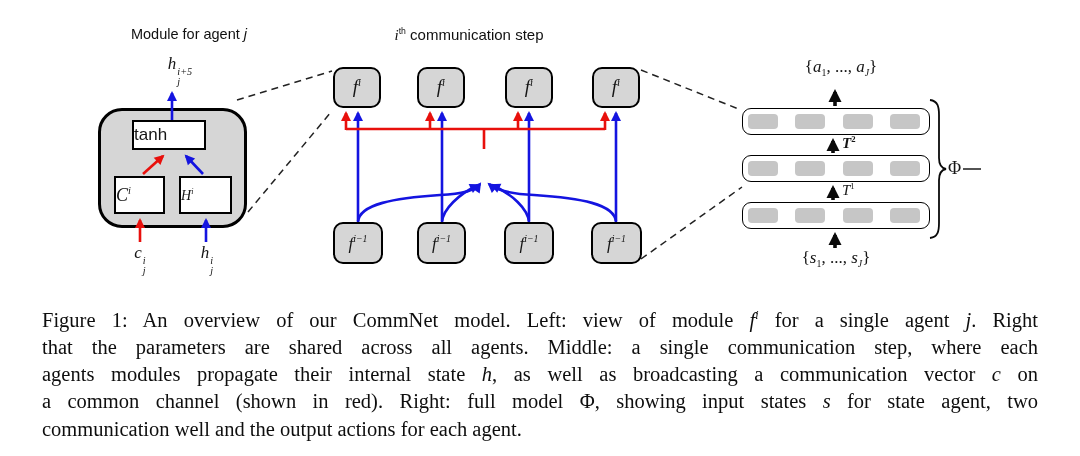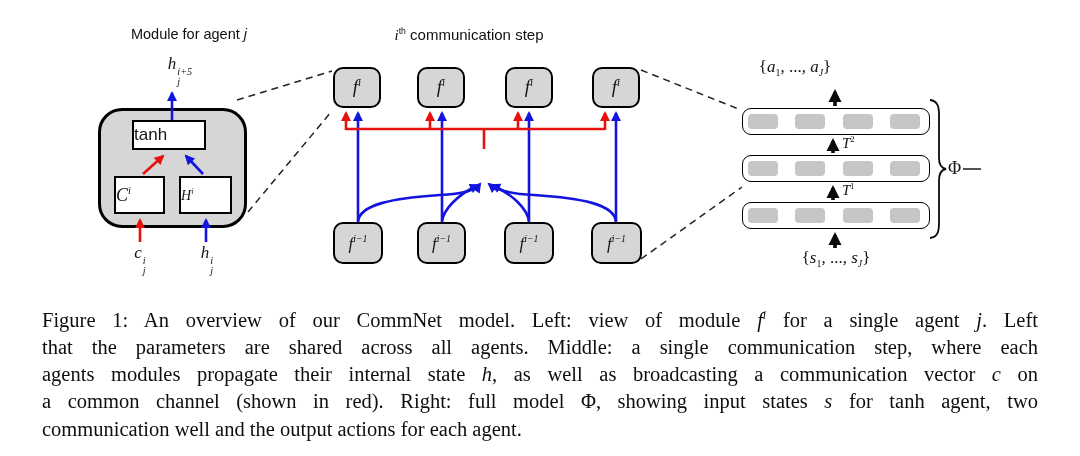--- a/index.html
+++ b/index.html
@@ -152,46 +152,46 @@
   <div class="gbox math" style="left:417px;top:222px;width:49px;height:42px;font-size:17px;">
       <span><span class="it">f</span><sup class="it">i−1</sup></span>
     </div>
   <div class="gbox math" style="left:504px;top:222px;width:50px;height:42px;font-size:17px;">
       <span><span class="it">f</span><sup class="it">i−1</sup></span>
     </div>
   <div class="gbox math" style="left:591px;top:222px;width:51px;height:42px;font-size:17px;">
       <span><span class="it">f</span><sup class="it">i−1</sup></span>
     </div>
 
-  <div class="mlabel math" style="left:734px;top:57px;width:122px;font-size:17px;font-family:Liberation Serif, serif;"><span>{</span><span class="it">a</span><sub>1</sub><span>, ..., </span><span class="it">a</span><sub class="it">J</sub><span>}</span></div>
+  <div class="mlabel math" style="left:780px;top:57px;width:122px;font-size:17px;font-family:Liberation Serif, serif;"><span>{</span><span class="it">a</span><sub>1</sub><span>, ..., </span><span class="it">a</span><sub class="it">J</sub><span>}</span></div>
 
   <div class="row" style="top:108px;">
     <div class="chip" style="left:5px;"></div>
     <div class="chip" style="left:52px;"></div>
     <div class="chip" style="left:100px;"></div>
     <div class="chip" style="left:147px;"></div>
   </div>
-  <div class="mlabel math" style="left:842px;top:134px;font-size:15px;"><span class="it">T</span><sup>2</sup></div>
+  <div class="mlabel math" style="left:842px;top:134px;font-size:15px;font-weight:bold;"><span class="it">T</span><sup>2</sup></div>
   <div class="row" style="top:155px;">
     <div class="chip" style="left:5px;"></div>
     <div class="chip" style="left:52px;"></div>
     <div class="chip" style="left:100px;"></div>
     <div class="chip" style="left:147px;"></div>
   </div>
   <div class="mlabel math" style="left:842px;top:181px;font-size:15px;"><span class="it">T</span><sup>1</sup></div>
   <div class="row" style="top:202px;">
     <div class="chip" style="left:5px;"></div>
     <div class="chip" style="left:52px;"></div>
     <div class="chip" style="left:100px;"></div>
     <div class="chip" style="left:147px;"></div>
   </div>
   <div class="mlabel math" style="left:770px;top:248px;width:132px;font-size:17px;"><span>{</span><span class="it">s</span><sub>1</sub><span>, ..., </span><span class="it">s</span><sub class="it">J</sub><span>}</span></div>
   <div class="mlabel math" style="left:948px;top:158px;font-size:18px;">Φ</div>
 
   <div class="caption">
-    <div class="cap-line"><span>Figure 1: An overview of our CommNet model. Left: view of module </span><span class="it">f</span><sup class="it">i</sup><span> for a single agent </span><span class="it">j</span><span>. Left</span></div>
+    <div class="cap-line"><span>Figure 1: An overview of our CommNet model. Left: view of module </span><span class="it">f</span><sup class="it">i</sup><span> for a single agent </span><span class="it">j</span><span>. Right</span></div>
     <div class="cap-line"><span>that the parameters are shared across all agents. Middle: a single communication step, where each</span></div>
     <div class="cap-line"><span>agents modules propagate their internal state </span><span class="it">h</span><span>, as well as broadcasting a communication vector </span><span class="it">c</span><span> on</span></div>
-    <div class="cap-line"><span>a common channel (shown in red). Right: full model </span><span>Φ</span><span>, showing input states </span><span class="it">s</span><span> for tanh agent, two</span></div>
+    <div class="cap-line"><span>a common channel (shown in red). Right: full model </span><span>Φ</span><span>, showing input states </span><span class="it">s</span><span> for state agent, two</span></div>
     <div class="cap-line cap-last"><span>communication well and the output actions for each agent.</span></div>
   </div>
 
 </div>
 
 </body></html>

